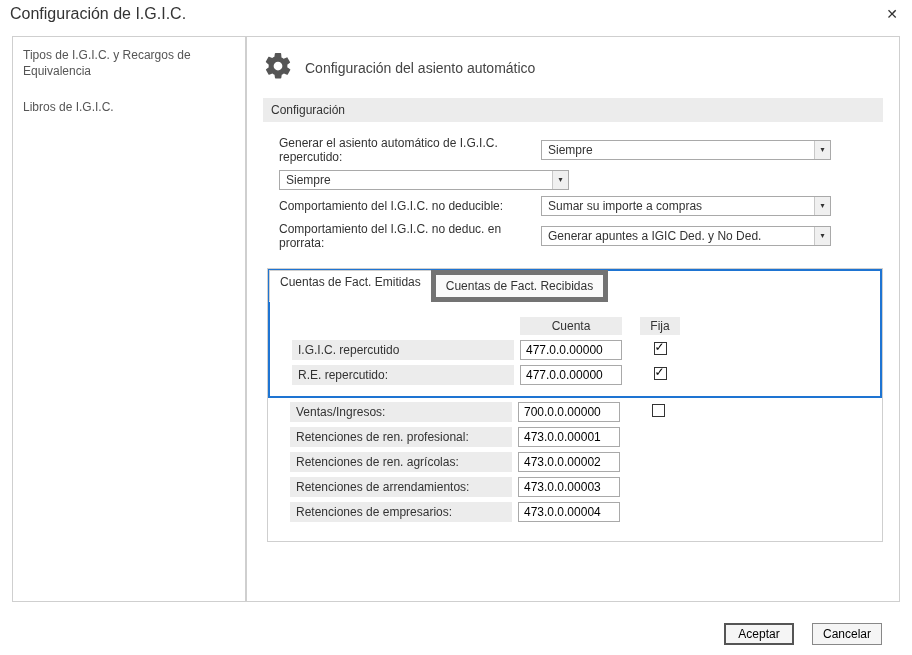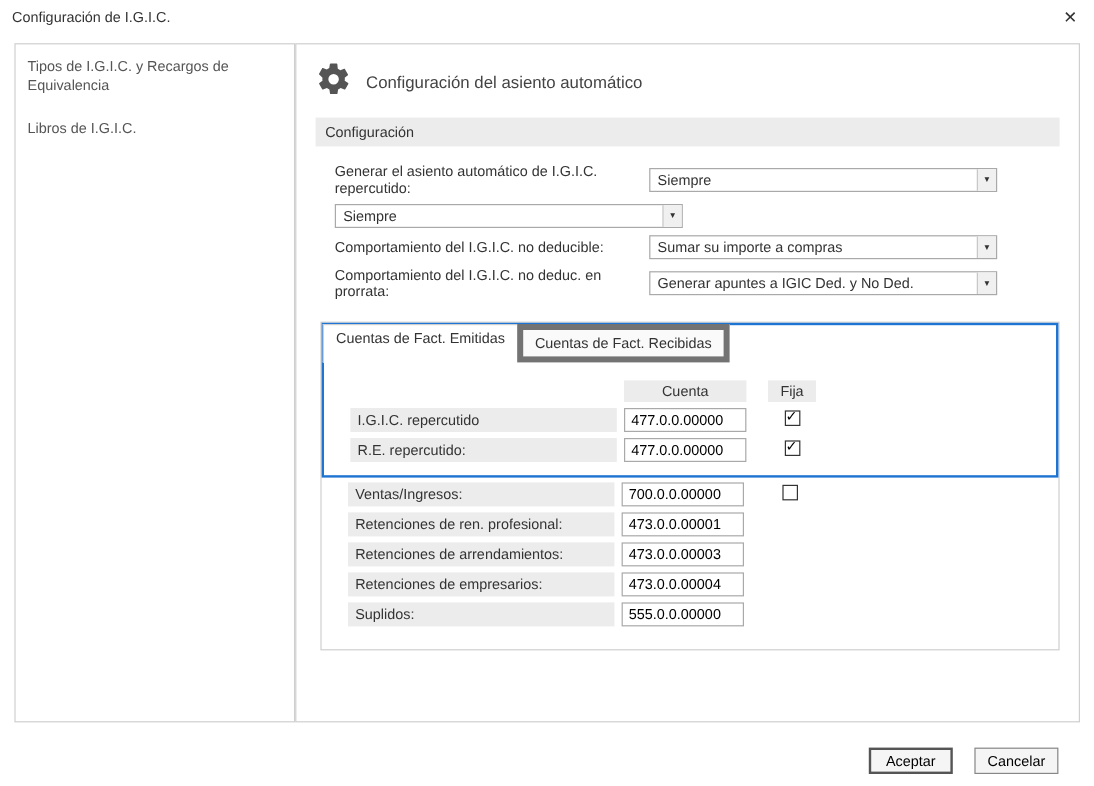--- a/index.html
+++ b/index.html
@@ -13,21 +13,21 @@
       overflow: hidden;
       position: relative;
     }
     .titlebar {
       display: flex;
       justify-content: space-between;
       align-items: center;
       padding: 6px 10px 6px 10px;
       height: 28px;
     }
-    .titlebar .title { font-size: 12px; color: #333; }
+    .titlebar .title { font-size: 16px; color: #333; }
     .titlebar .close { font-size: 14px; cursor: default; width: 20px; text-align: center; }
     .main-area {
       display: flex;
       padding: 8px 12px 4px 12px;
       height: 578px;
     }
     .sidebar {
       width: 234px;
       border: 1px solid #cfcfcf;
       background: #fff;
@@ -314,30 +314,30 @@
               <div class="grid-row">
                 <span class="col-label">Ventas/Ingresos:</span>
                 <span class="col-cta"><input type="text" value="700.0.0.00000" style=""></span>
                 <span class="col-fija"><span class="chk"></span></span>
               </div>
               <div class="grid-row">
                 <span class="col-label">Retenciones de ren. profesional:</span>
                 <span class="col-cta"><input type="text" value="473.0.0.00001" style=""></span>
               </div>
               <div class="grid-row">
+                <span class="col-label">Retenciones de ren. agrícolas:</span>
+                <span class="col-cta"><input type="text" value="473.0.0.00002" style=""></span>
+              </div>
+              <div class="grid-row">
                 <span class="col-label">Retenciones de arrendamientos:</span>
                 <span class="col-cta"><input type="text" value="473.0.0.00003" style=""></span>
               </div>
               <div class="grid-row">
                 <span class="col-label">Retenciones de empresarios:</span>
                 <span class="col-cta"><input type="text" value="473.0.0.00004" style=""></span>
-              </div>
-              <div class="grid-row">
-                <span class="col-label">Suplidos:</span>
-                <span class="col-cta"><input type="text" value="555.0.0.00000" style=""></span>
               </div>
             </div>
         </div>
       </div>
     </div>
 
   </div>
 </div>
 
 <div class="footer">

